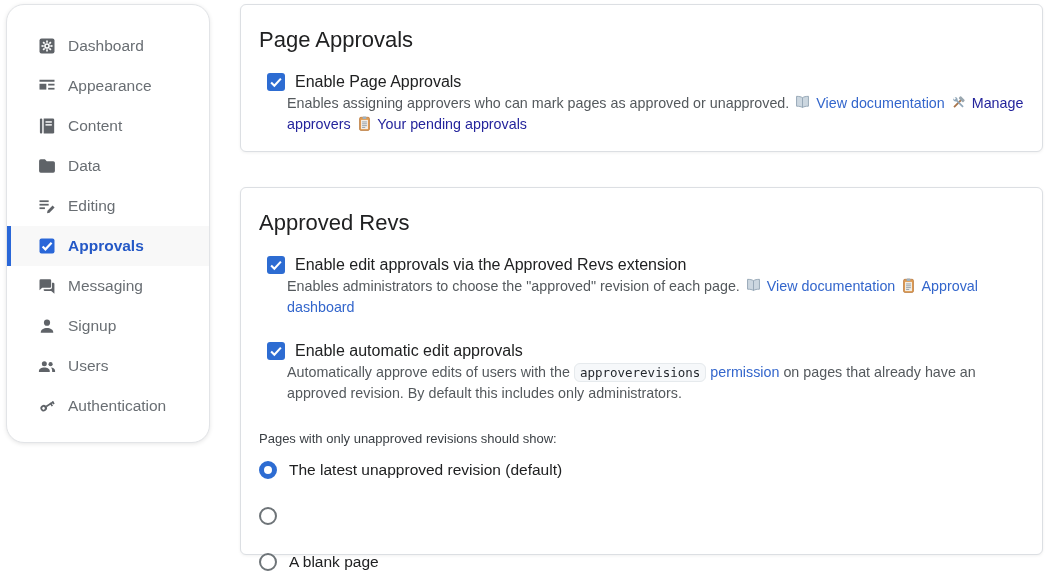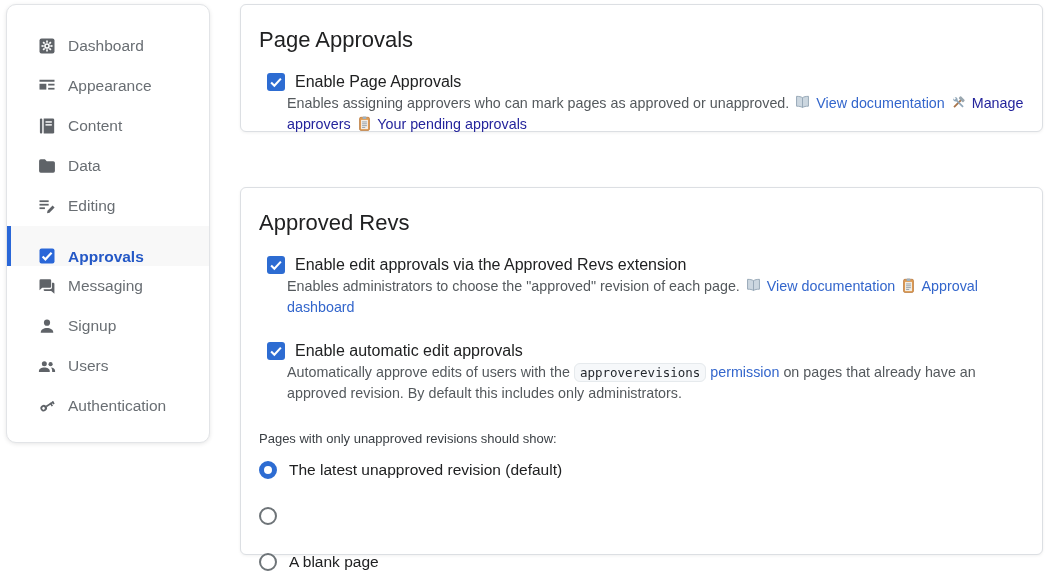--- a/index.html
+++ b/index.html
@@ -1,34 +1,34 @@
 <!DOCTYPE html>
 <html><head>
 <meta charset="utf-8">
 <style>
   html,body{margin:0;padding:0;background:#fff;}
   body{width:1049px;height:577px;position:relative;overflow:hidden;
        font-family:"Liberation Sans", sans-serif;color:#202122;}
 
   
   .sidebar{position:absolute;left:6px;top:4px;width:204px;height:439px;
-           background:#fff;border:1px solid #e2e4e7;border-radius:10px;
+           background:#fff;border:1px solid #e2e4e7;border-radius:18px;
            box-shadow:0 1px 4px rgba(0,0,0,.10);padding-top:21px;box-sizing:border-box;}
   .side-item{height:40px;display:flex;align-items:center;padding-left:26px;
              border-left:4px solid transparent;color:#696e73;font-size:15.5px;cursor:pointer;}
   .side-item .ic{width:20px;height:20px;margin-right:11px;color:#5f6368;flex:none;}
   .side-item .ic svg{width:100%;height:100%;display:block;}
-  .side-item.active{background:#f8f8f8;border-left-color:#2a67d8;color:#2458c6;font-weight:bold;align-items:flex-end;}
+  .side-item.active{background:#f8f8f8;border-left-color:#2a67d8;color:#2458c6;font-weight:bold;}
   .side-item.active .ic{color:#2a67d8;}
 
   
   .card{position:absolute;left:240px;width:803px;background:#fff;box-sizing:border-box;
         border:1px solid #dcdfe3;border-radius:6px;box-shadow:0 1px 3px rgba(0,0,0,.06);
         padding:16px 18px;}
-  .card1{top:4px;height:128px;}
+  .card1{top:4px;height:148px;}
   .card2{top:187px;height:368px;}
   .card-title{margin:6px 0 19px;font-size:22px;font-weight:400;color:#202122;}
 
   .setting{margin-bottom:23px;}
   .setting-head{display:flex;align-items:flex-end;gap:10px;padding-left:8px;}
   .checkbox{width:18px;height:18px;border-radius:3px;background:#2d6cd2;flex:none;margin-top:1px;cursor:pointer;}
   .checkbox svg{width:100%;height:100%;display:block;}
   .setting-label{font-size:16px;color:#202122;}
   .setting-desc{margin:2px 0 0 28px;font-size:14.3px;line-height:21px;color:#54595d;max-width:745px;}
   a.lnk{color:#3366cc;text-decoration:none;cursor:pointer;}

